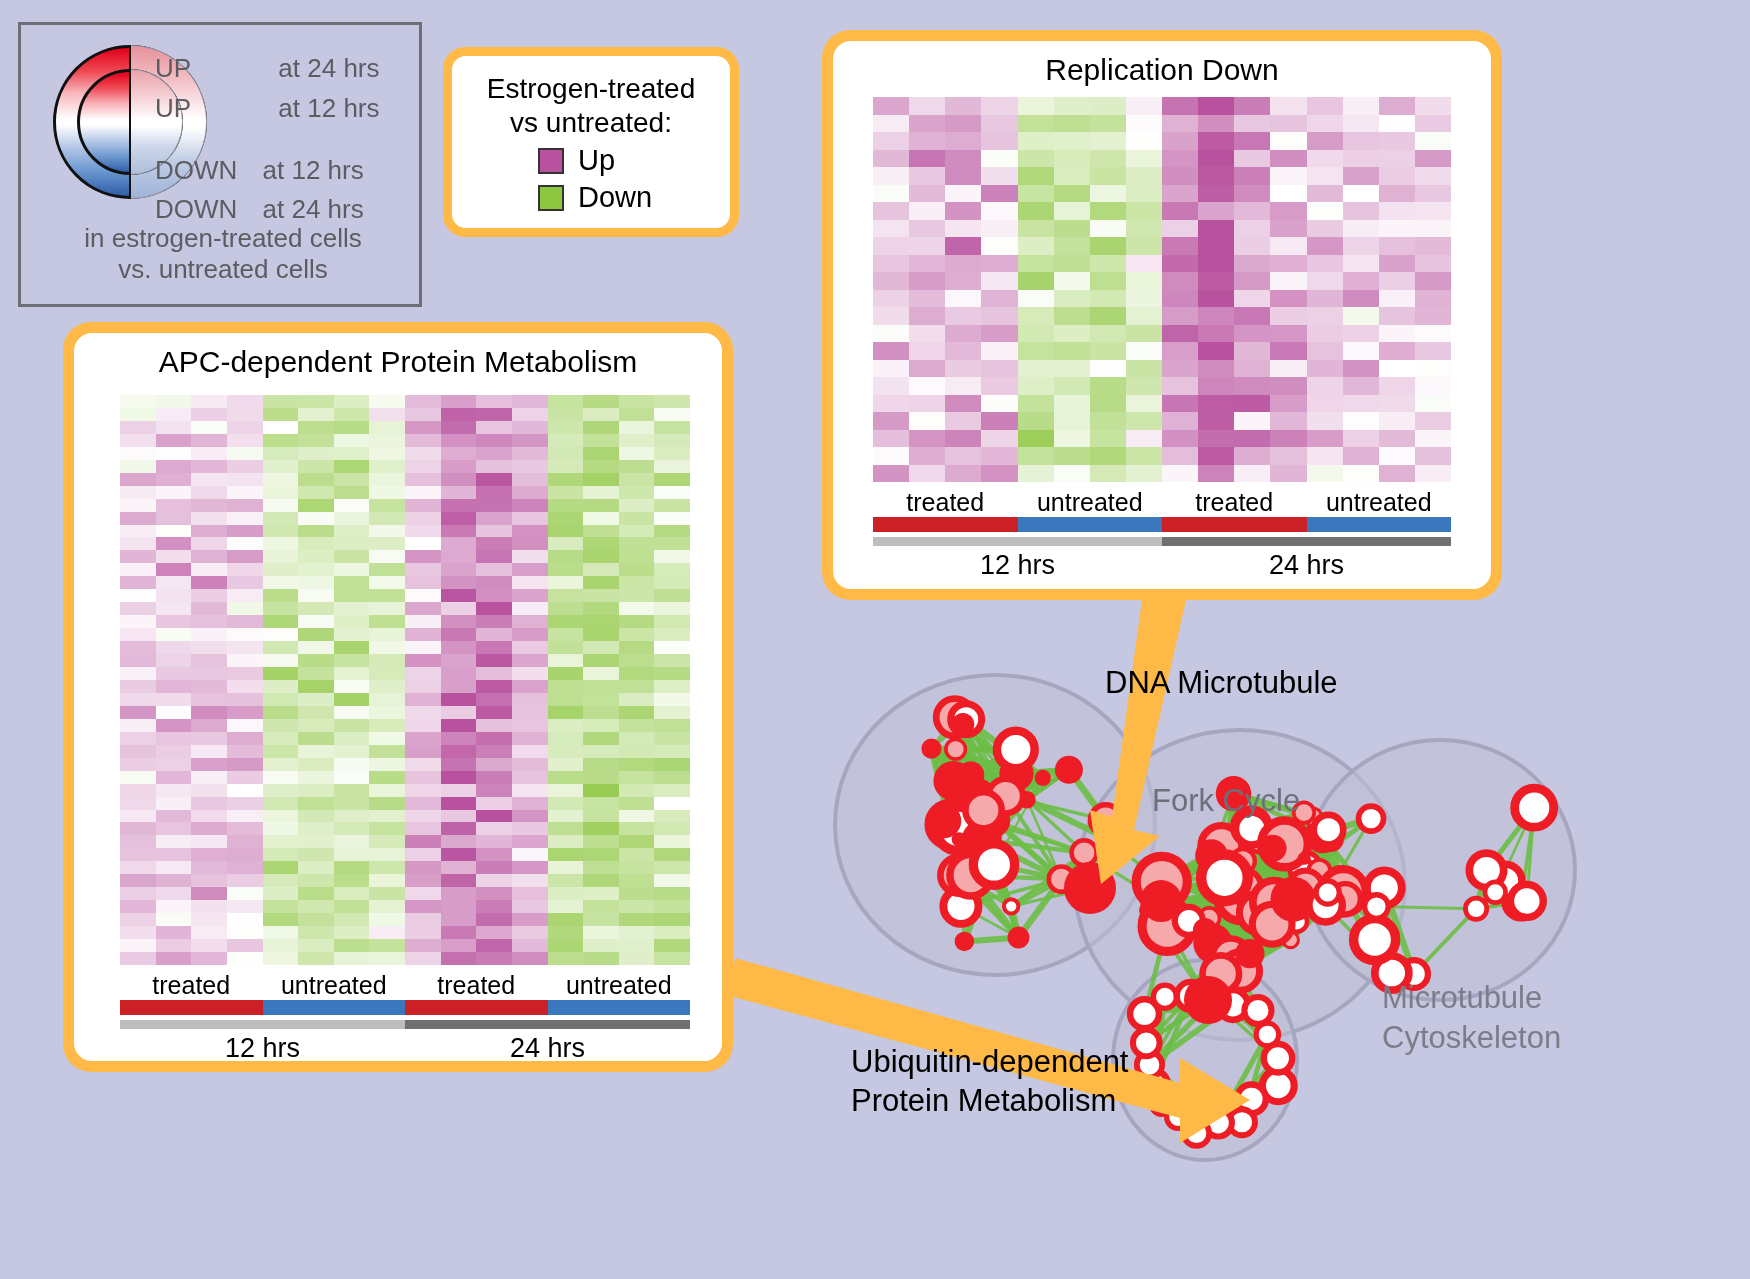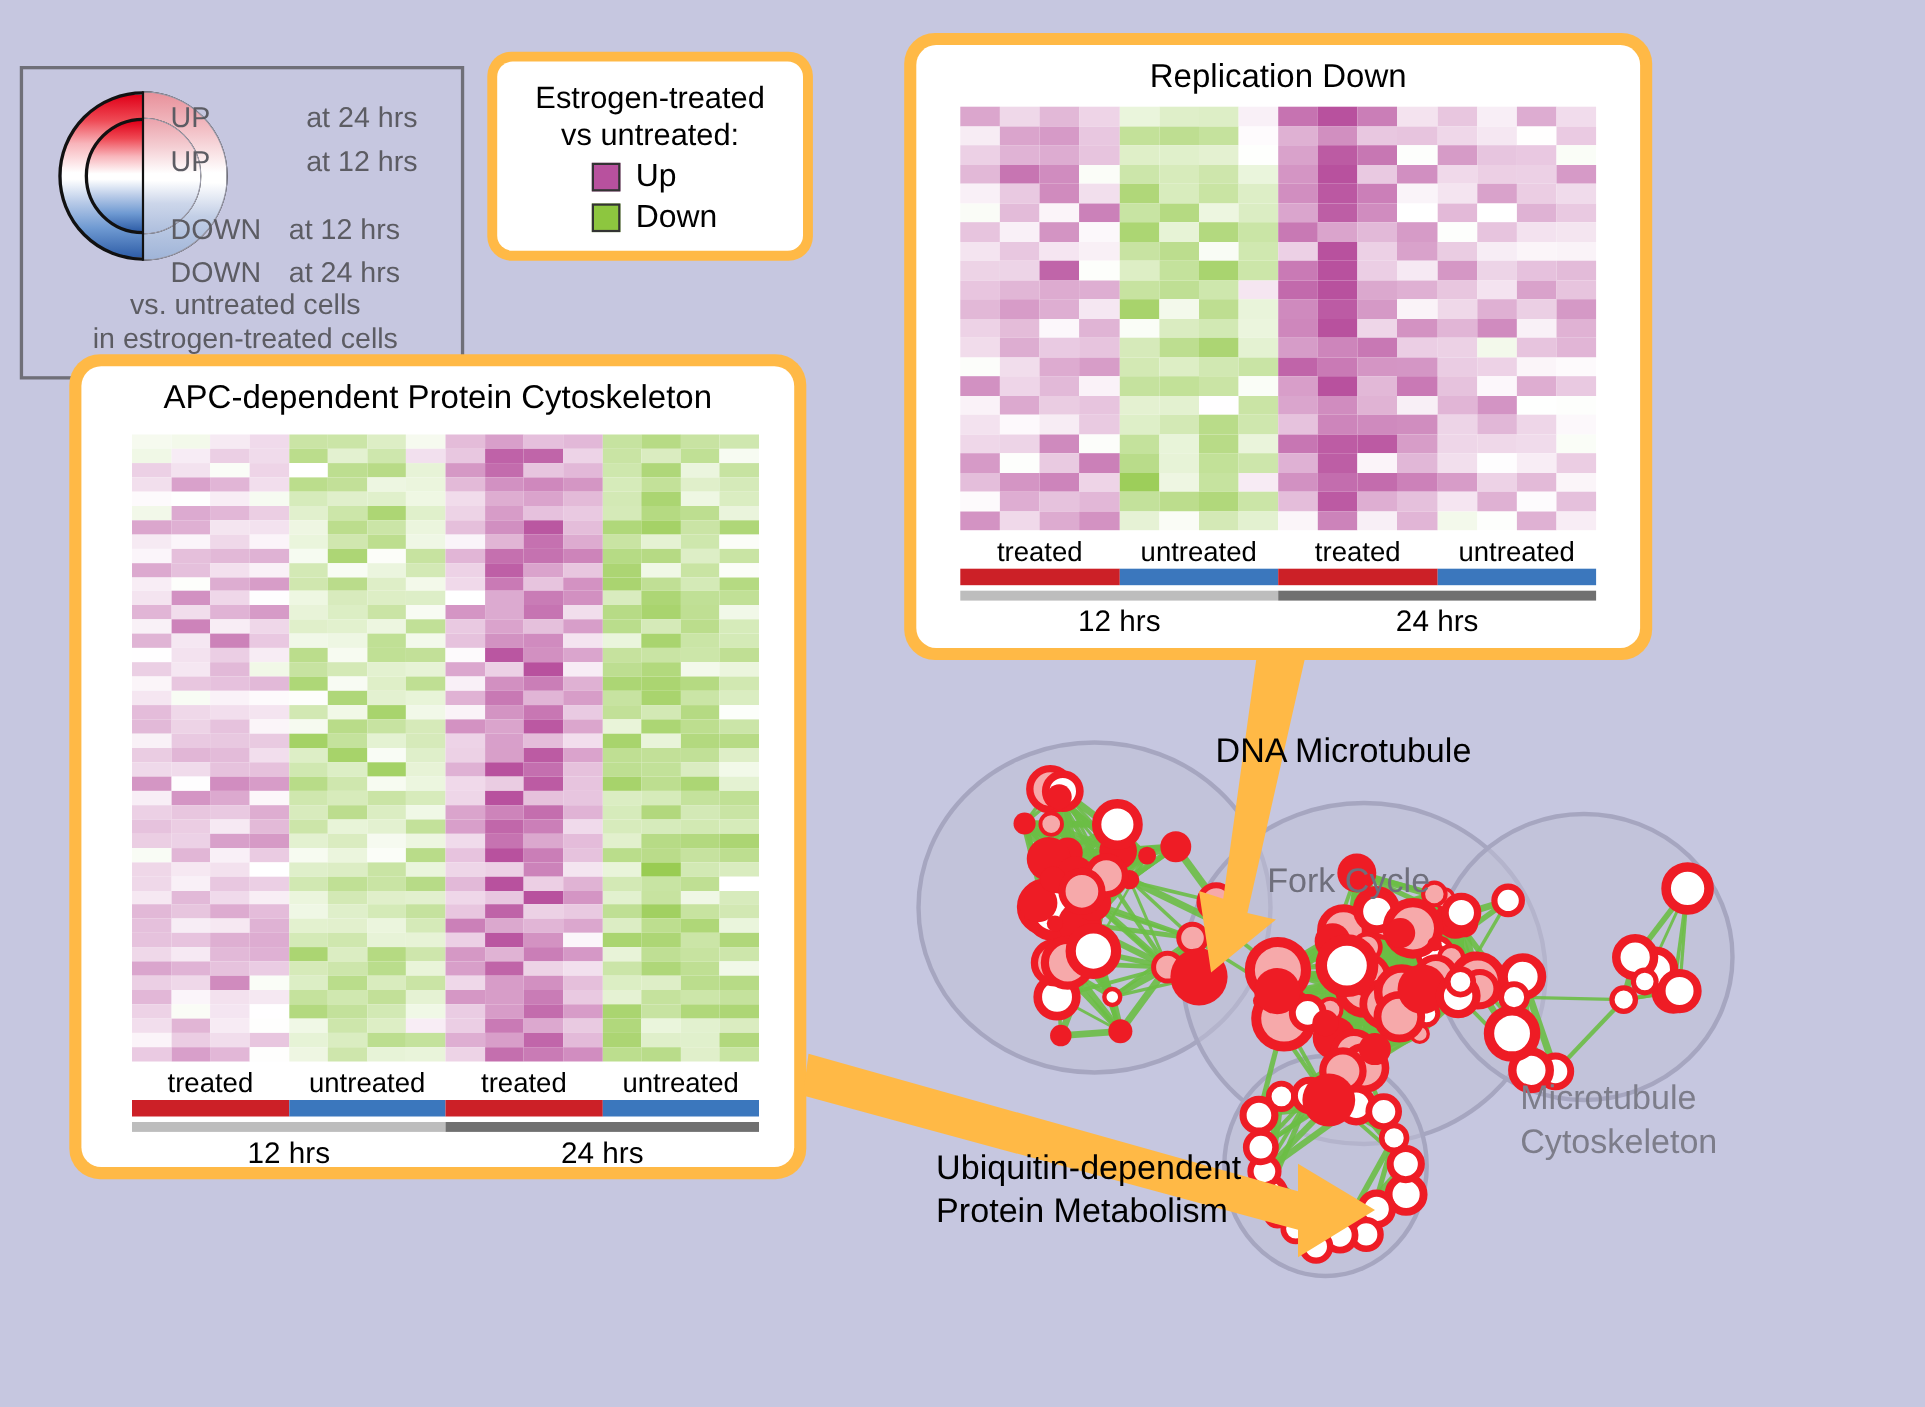--- a/index.html
+++ b/index.html
@@ -11,21 +11,20 @@
     overflow:hidden;
   }
   .abs{position:absolute;}
 
   
   #colorwheel-legend{
     left:18px;top:22px;width:404px;height:285px;
     background:#c6c7e0;
     border:3px solid #6f6f78;
     box-sizing:border-box;
-    margin-top:38px;
   }
   #wheel-wrap{position:absolute;left:32px;top:20px;width:160px;height:160px;}
   .wheel-outer{
     position:absolute;left:0;top:0;width:154px;height:154px;border-radius:50%;
     background:linear-gradient(to bottom,#e00018 0%,#ef4a55 16%,#f8b4ba 30%,#ffffff 48%,#ffffff 52%,#b9cbe8 66%,#6f9ad2 82%,#2f5ea8 100%);
     border:3px solid #111;box-sizing:border-box;
   }
   .wheel-outer-ghost{
     position:absolute;left:0;top:0;width:154px;height:154px;border-radius:50%;
     background:linear-gradient(to bottom,#e8909a 0%,#f2bfc5 22%,#ffffff 48%,#ffffff 54%,#c3cfe6 74%,#9fb4d8 100%);
@@ -123,22 +122,22 @@
   <div class="cw-row" style="left:134px;top:130px;">
     <span class="cw-key">DOWN</span>
     <span class="cw-val" style="margin-left:18px;">at 12 hrs</span>
   </div>
   <div class="cw-row" style="left:134px;top:169px;">
     <span class="cw-key">DOWN</span>
     <span class="cw-val" style="margin-left:18px;">at 24 hrs</span>
   </div>
 
   <div id="cw-foot">
+    <div>in estrogen-treated cells</div>
     <div>vs. untreated cells</div>
-    <div>in estrogen-treated cells</div>
   </div>
 </div>
 
 <div class="abs" id="estrogen-legend">
   <div class="inner">
     <div class="hdr">
       <div>Estrogen-treated</div>
       <div>vs untreated:</div>
     </div>
     <div class="sw-row">
@@ -529,21 +528,21 @@
       <div class="time-labels">
         <div>12 hrs</div>
         <div>24 hrs</div>
       </div>
     </div>
   </div>
 </div>
 
 <div class="abs panel" id="apc-panel">
   <div class="inner">
-    <div class="panel-title">APC-dependent Protein Cytoskeleton</div>
+    <div class="panel-title">APC-dependent Protein Metabolism</div>
     <div id="apc-heatmap" class="hm-grid abs" style="left: 46px; top: 62px; width: 570px; height: 570px; grid-template-columns: repeat(16, 1fr); grid-template-rows: repeat(44, 1fr);">
         <div class="hm-cell" style="background: rgb(246, 250, 239);"></div>
         <div class="hm-cell" style="background: rgb(243, 249, 234);"></div>
         <div class="hm-cell" style="background: rgb(246, 234, 243);"></div>
         <div class="hm-cell" style="background: rgb(240, 218, 235);"></div>
         <div class="hm-cell" style="background: rgb(202, 228, 165);"></div>
         <div class="hm-cell" style="background: rgb(203, 229, 167);"></div>
         <div class="hm-cell" style="background: rgb(221, 238, 197);"></div>
         <div class="hm-cell" style="background: rgb(246, 250, 239);"></div>
         <div class="hm-cell" style="background: rgb(228, 188, 217);"></div>

